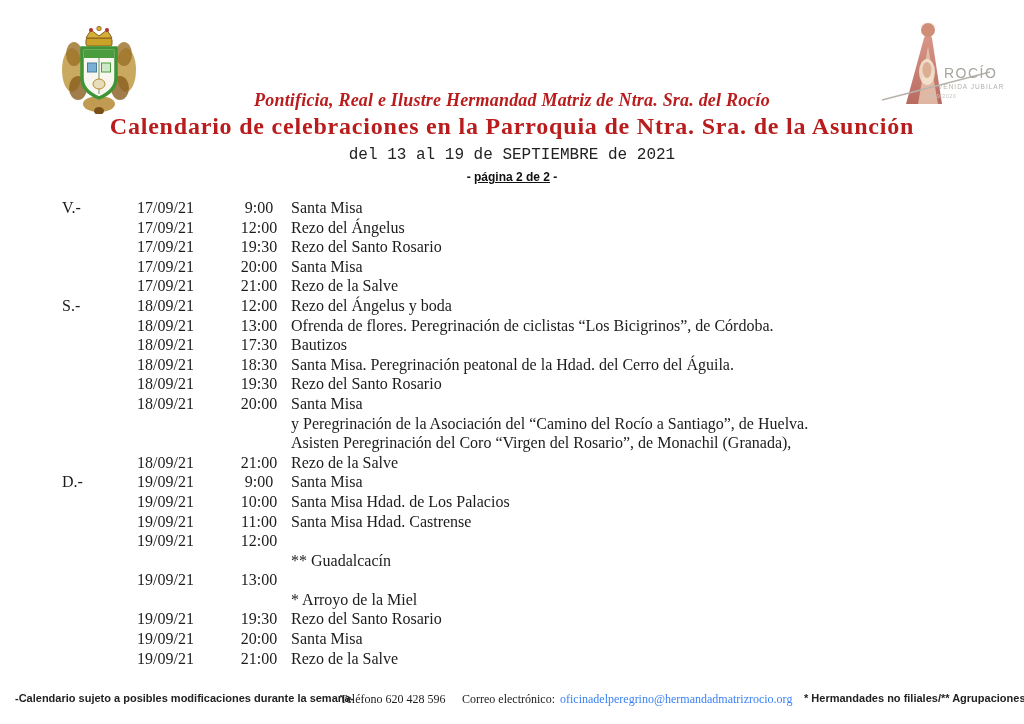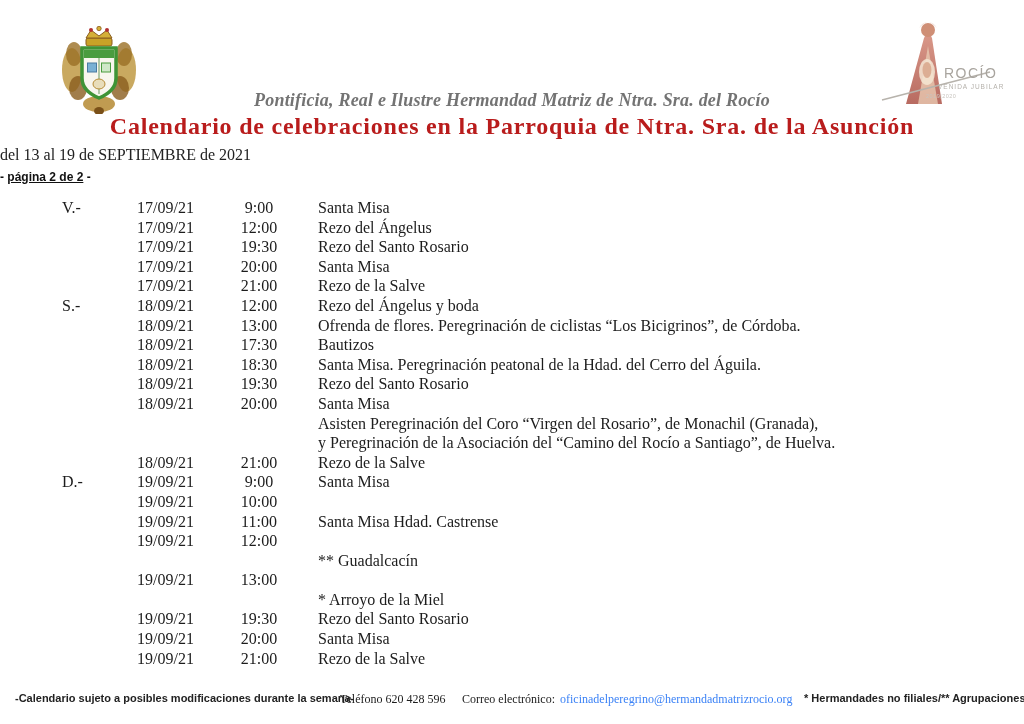--- a/index.html
+++ b/index.html
@@ -13,51 +13,51 @@
     color:#1c1c1c;
   }
   .crest { position:absolute; left:58px; top:26px; width:82px; height:88px; }
   .right-logo { position:absolute; left:868px; top:12px; width:148px; height:100px; }
 
   .suptitle {
     position:absolute; top:90px; left:0; width:100%;
     text-align:center;
     font-family:"Liberation Serif", serif;
     font-size:18px; font-weight:bold; font-style:italic;
-    color:#737373;
+    color:#b91c1c;
     letter-spacing:.2px;
   }
   .main-title {
     position:absolute; top:113px; left:0; width:100%;
     text-align:center;
     font-family:"Liberation Serif", serif;
     font-size:24px; font-weight:bold;
     color:#b91c1c;
     letter-spacing:.8px;
   }
   .subtitle {
     position:absolute; top:146px; left:0; width:100%;
-    text-align:left;
-    font-family:Liberation Serif, serif;
+    text-align:center;
+    font-family:Liberation Mono, monospace;
     font-size:16px; color:#222;
   }
   .pageline {
     position:absolute; top:170px; left:0; width:100%;
-    text-align:left;
+    text-align:center;
     font-family:"Liberation Sans", sans-serif;
     font-size:12px; font-weight:bold; color:#111;
   }
   .pageline .pg-label { text-decoration:underline; }
 
   .schedule { position:absolute; top:198px; left:0; width:1024px; }
   .row { display:flex; height:19.6px; line-height:19.6px; font-size:16px; padding-left:62px; white-space:nowrap; }
   .row .day  { width:75px; }
   .row .date { width:90px; }
   .row .time { width:64px; text-align:center; }
-  .row .desc { margin-left:27px; }
+  .row .desc { }
 
   .footer {
     position:absolute; top:688px; left:0; width:1024px; height:24px;
     font-size:11px;
   }
   .footer span { position:absolute; top:4px; white-space:nowrap; }
   .f-note   { left:15px;  font-family:"Liberation Sans", sans-serif; font-weight:600; color:#222; }
   .f-phone  { left:340px; font-family:"Liberation Serif", serif; font-size:12px; color:#1c1c1c; }
   .f-email-label { left:462px; font-family:"Liberation Serif", serif; font-size:12px; color:#1c1c1c;text-align:right; }
   .f-email  { left:560px; font-family:"Liberation Serif", serif; font-size:12px; color:#3b82f6; text-decoration:none; cursor:pointer; }
@@ -197,48 +197,49 @@
     <span class="day"></span>
     <span class="date">18/09/21</span>
     <span class="time">20:00</span>
     <span class="desc">Santa Misa</span>
   </div>
 
   <div class="row">
     <span class="day"></span>
     <span class="date"></span>
     <span class="time"></span>
-    <span class="desc">Asisten Peregrinación del Coro “Virgen del Rosario”, de Monachil (Granada),</span>
+    <span class="desc">y Peregrinación de la Asociación del “Camino del Rocío a Santiago”, de Huelva.</span>
   </div>
 
   <div class="row">
     <span class="day"></span>
     <span class="date"></span>
     <span class="time"></span>
-    <span class="desc">y Peregrinación de la Asociación del “Camino del Rocío a Santiago”, de Huelva.</span>
+    <span class="desc">Asisten Peregrinación del Coro “Virgen del Rosario”, de Monachil (Granada),</span>
   </div>
 
   <div class="row">
     <span class="day"></span>
     <span class="date">18/09/21</span>
     <span class="time">21:00</span>
     <span class="desc">Rezo de la Salve</span>
   </div>
 
   <div class="row">
     <span class="day">D.-</span>
     <span class="date">19/09/21</span>
     <span class="time">9:00</span>
     <span class="desc">Santa Misa</span>
   </div>
 
   <div class="row">
     <span class="day"></span>
     <span class="date">19/09/21</span>
     <span class="time">10:00</span>
+    <span class="desc">Santa Misa Hdad. de Los Palacios</span>
   </div>
 
   <div class="row">
     <span class="day"></span>
     <span class="date">19/09/21</span>
     <span class="time">11:00</span>
     <span class="desc">Santa Misa Hdad. Castrense</span>
   </div>
 
   <div class="row">

